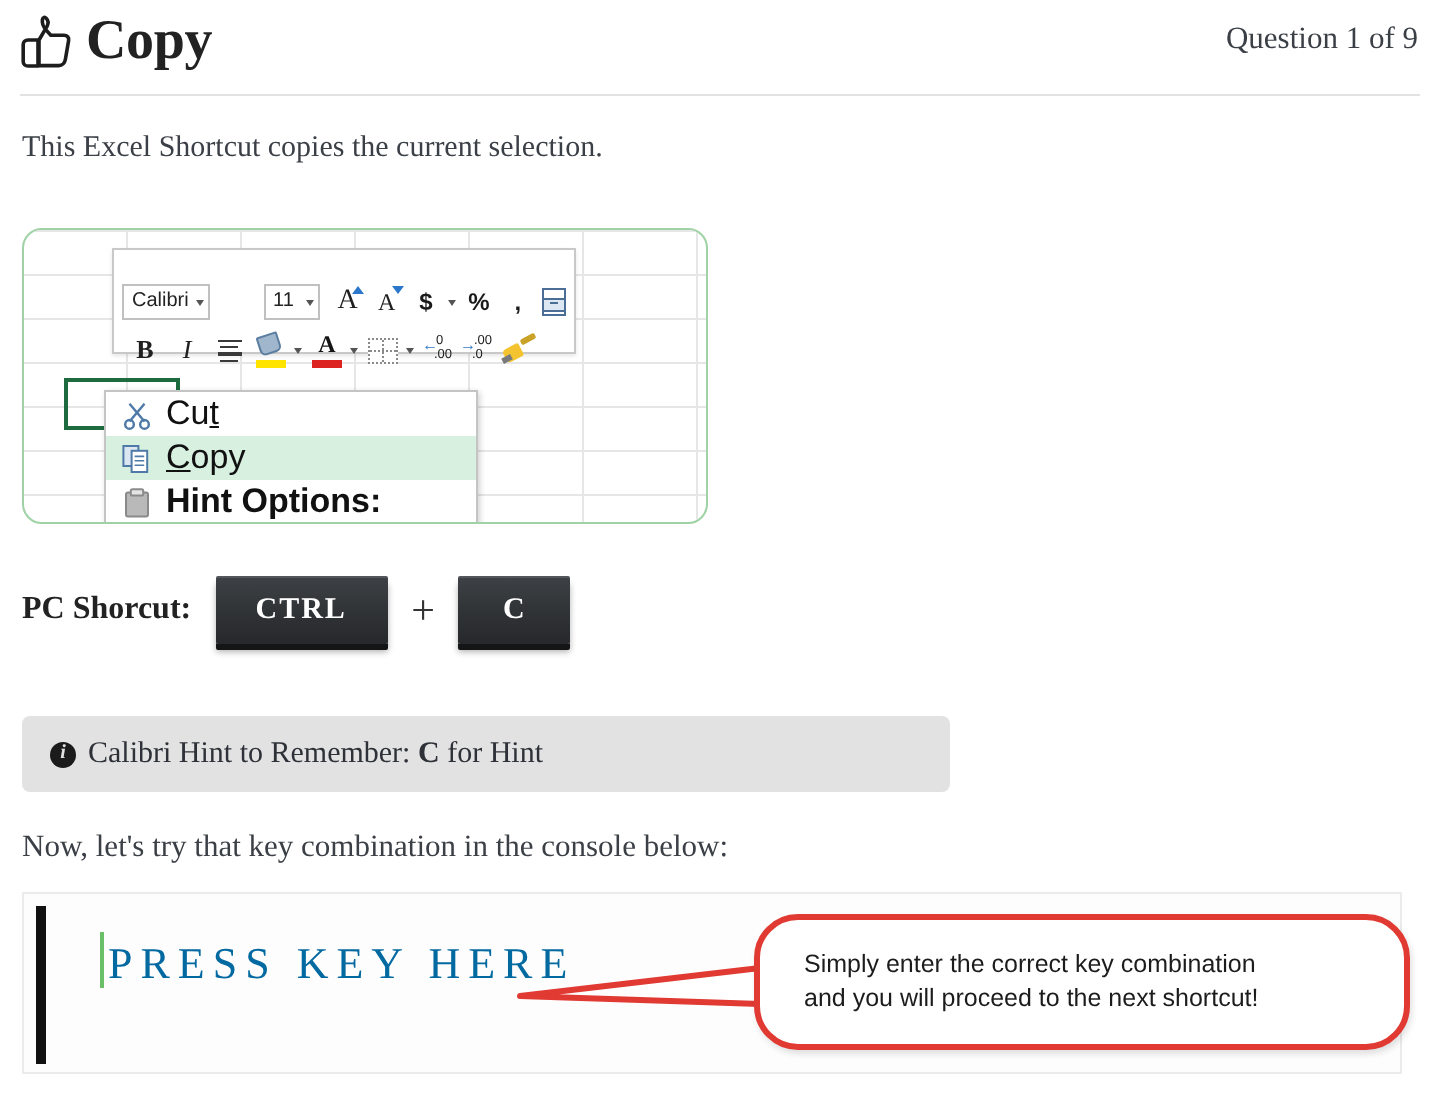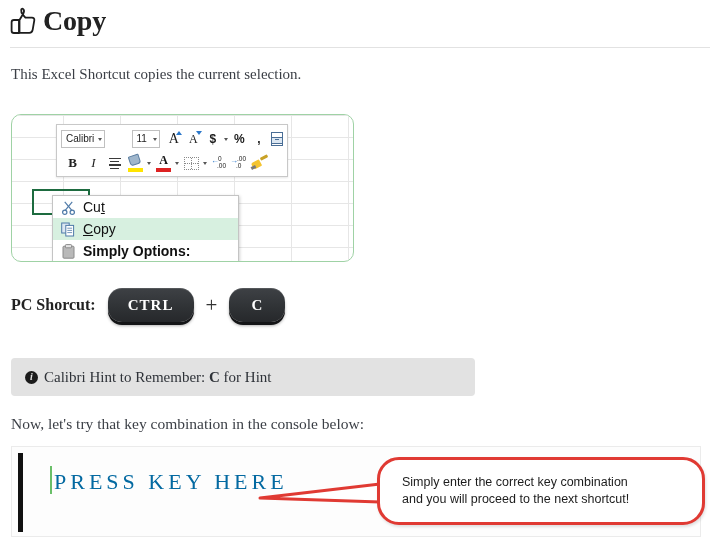--- a/index.html
+++ b/index.html
@@ -71,21 +71,21 @@
     background: transparent;
   }
 
   
   .mini-toolbar {
     position: absolute; left: 44px; top: 9px;
     width: 232px; height: 53px;
     background: #ffffff;
     border: 1px solid #c8c8c8;
     box-shadow: 0 1px 2px rgba(0,0,0,0.10);
-    padding: 2px 4px;
+    padding: 14px 4px;
   }
   .tb-row {
     display: flex; align-items: center; height: 24px; gap: 0px;
   }
   .tb-row.row2 { padding-left: 3px; }
   .fontbox {
     display: flex; align-items: center; justify-content: space-between;
     border: 1px solid #c0c0c0; background: #fff;
     height: 18px; padding: 0 2px 0 4px; margin-right: 3px;
   }
@@ -221,21 +221,21 @@
     position: absolute; left: 40px; top: 80px;
     width: 187px; height: 68px;
     background: #ffffff;
     border: 1px solid #c4c4c4;
     box-shadow: 1px 1px 3px rgba(0,0,0,0.18);
     overflow: hidden;
   }
   .cm-item {
     display: flex; align-items: center; height: 22px;
     font-family: "Liberation Sans", sans-serif;
-    font-size: 14px; color: #111;
+    font-size: 17px; color: #111;
   }
   .cm-item.active { background: #d7f0e0; }
   .cm-icon-cell {
     width: 30px; display: flex; align-items: center; justify-content: center;
     flex: 0 0 30px; height: 22px;
   }
   .cm-label { }
   .cm-label .ul { text-decoration: underline; }
   .cm-item.bold .cm-label { font-weight: bold; }
 
@@ -248,21 +248,21 @@
     position: absolute; left: 11px; top: 288px;
     display: flex; align-items: center; gap: 12px;
   }
   .shortcut-label {
     font-family: "Liberation Serif", serif;
     font-size: 16px; font-weight: bold; color: #222;
   }
   .key {
     display: inline-flex; align-items: center; justify-content: center;
     background: linear-gradient(#3e4145, #303336 55%, #26282b);
-    border-radius: 14px;
+    border-radius: 1px;
     box-shadow: 0 3px 0 #141517, 0 4px 3px rgba(0,0,0,0.30),
                 inset 0 1px 0 rgba(255,255,255,0.12);
     color: #ffffff;
     font-family: "Liberation Serif", serif;
     font-weight: bold; font-size: 15px; letter-spacing: 1px;
     height: 34px;
   }
   .key.ctrl { width: 86px; }
   .key.letter { width: 56px; }
   .plus {
@@ -348,20 +348,21 @@
   <div class="header">
     <div class="title-wrap">
       <svg class="thumb-icon" viewBox="0 0 26 28">
         <path d="M4 13 L9 13 L9 26 L4 26 C2.6 26 1.6 25 1.6 23.7 L1.6 15.3 C1.6 14 2.6 13 4 13 Z" fill="#ffffff" stroke="#1d1d1d" stroke-width="1.8" stroke-linejoin="round"></path>
         <path d="M9.5 13 L13.5 6.2 C14.3 4.6 14.2 3.2 13.2 2.2 C12.4 1.4 11.4 1.6 11.2 2.8
                  C10.9 4.6 11.6 6.4 13.2 8.2 L15.4 10.6 L22 10.6 C23.6 10.6 24.6 11.8 24.3 13.3
                  L22.7 22.6 C22.4 24.4 21.1 25.8 19.4 25.8 L9.5 25.8 Z" fill="#ffffff" stroke="#1d1d1d" stroke-width="1.8" stroke-linejoin="round"></path>
       </svg>
       <span class="page-title">Copy</span>
     </div>
+    <div class="question-counter">Question 1 of 9</div>
     <div class="header-rule"></div>
   </div>
 
   <div class="intro-text">This Excel Shortcut copies the current selection.</div>
 
   <div class="excel-box">
     <div class="grid-layer"></div>
     <div class="selected-cell"></div>
 
     <div class="mini-toolbar">
@@ -473,21 +474,21 @@
         </span>
         <span class="cm-label"><span class="ul">C</span><span>opy</span></span>
       </div>
       <div class="cm-item bold">
         <span class="cm-icon-cell">
           <svg class="paste-ico" viewBox="0 0 13 15">
             <rect x="1" y="2.2" width="11" height="12" rx="1" fill="#b9b9b9" stroke="#8a8a8a" stroke-width="1"></rect>
             <rect x="3.4" y="0.6" width="6.2" height="3.2" rx="0.8" fill="#e4e4e4" stroke="#8a8a8a" stroke-width="1"></rect>
           </svg>
         </span>
-        <span class="cm-label">Simply Options:</span>
+        <span class="cm-label">Hint Options:</span>
       </div>
 
     </div>
   </div>
 
   <div class="shortcut-row">
     <span class="shortcut-label">PC Shorcut:</span>
     <span class="key ctrl">CTRL</span>
     <span class="plus">+</span>
     <span class="key letter">C</span>

